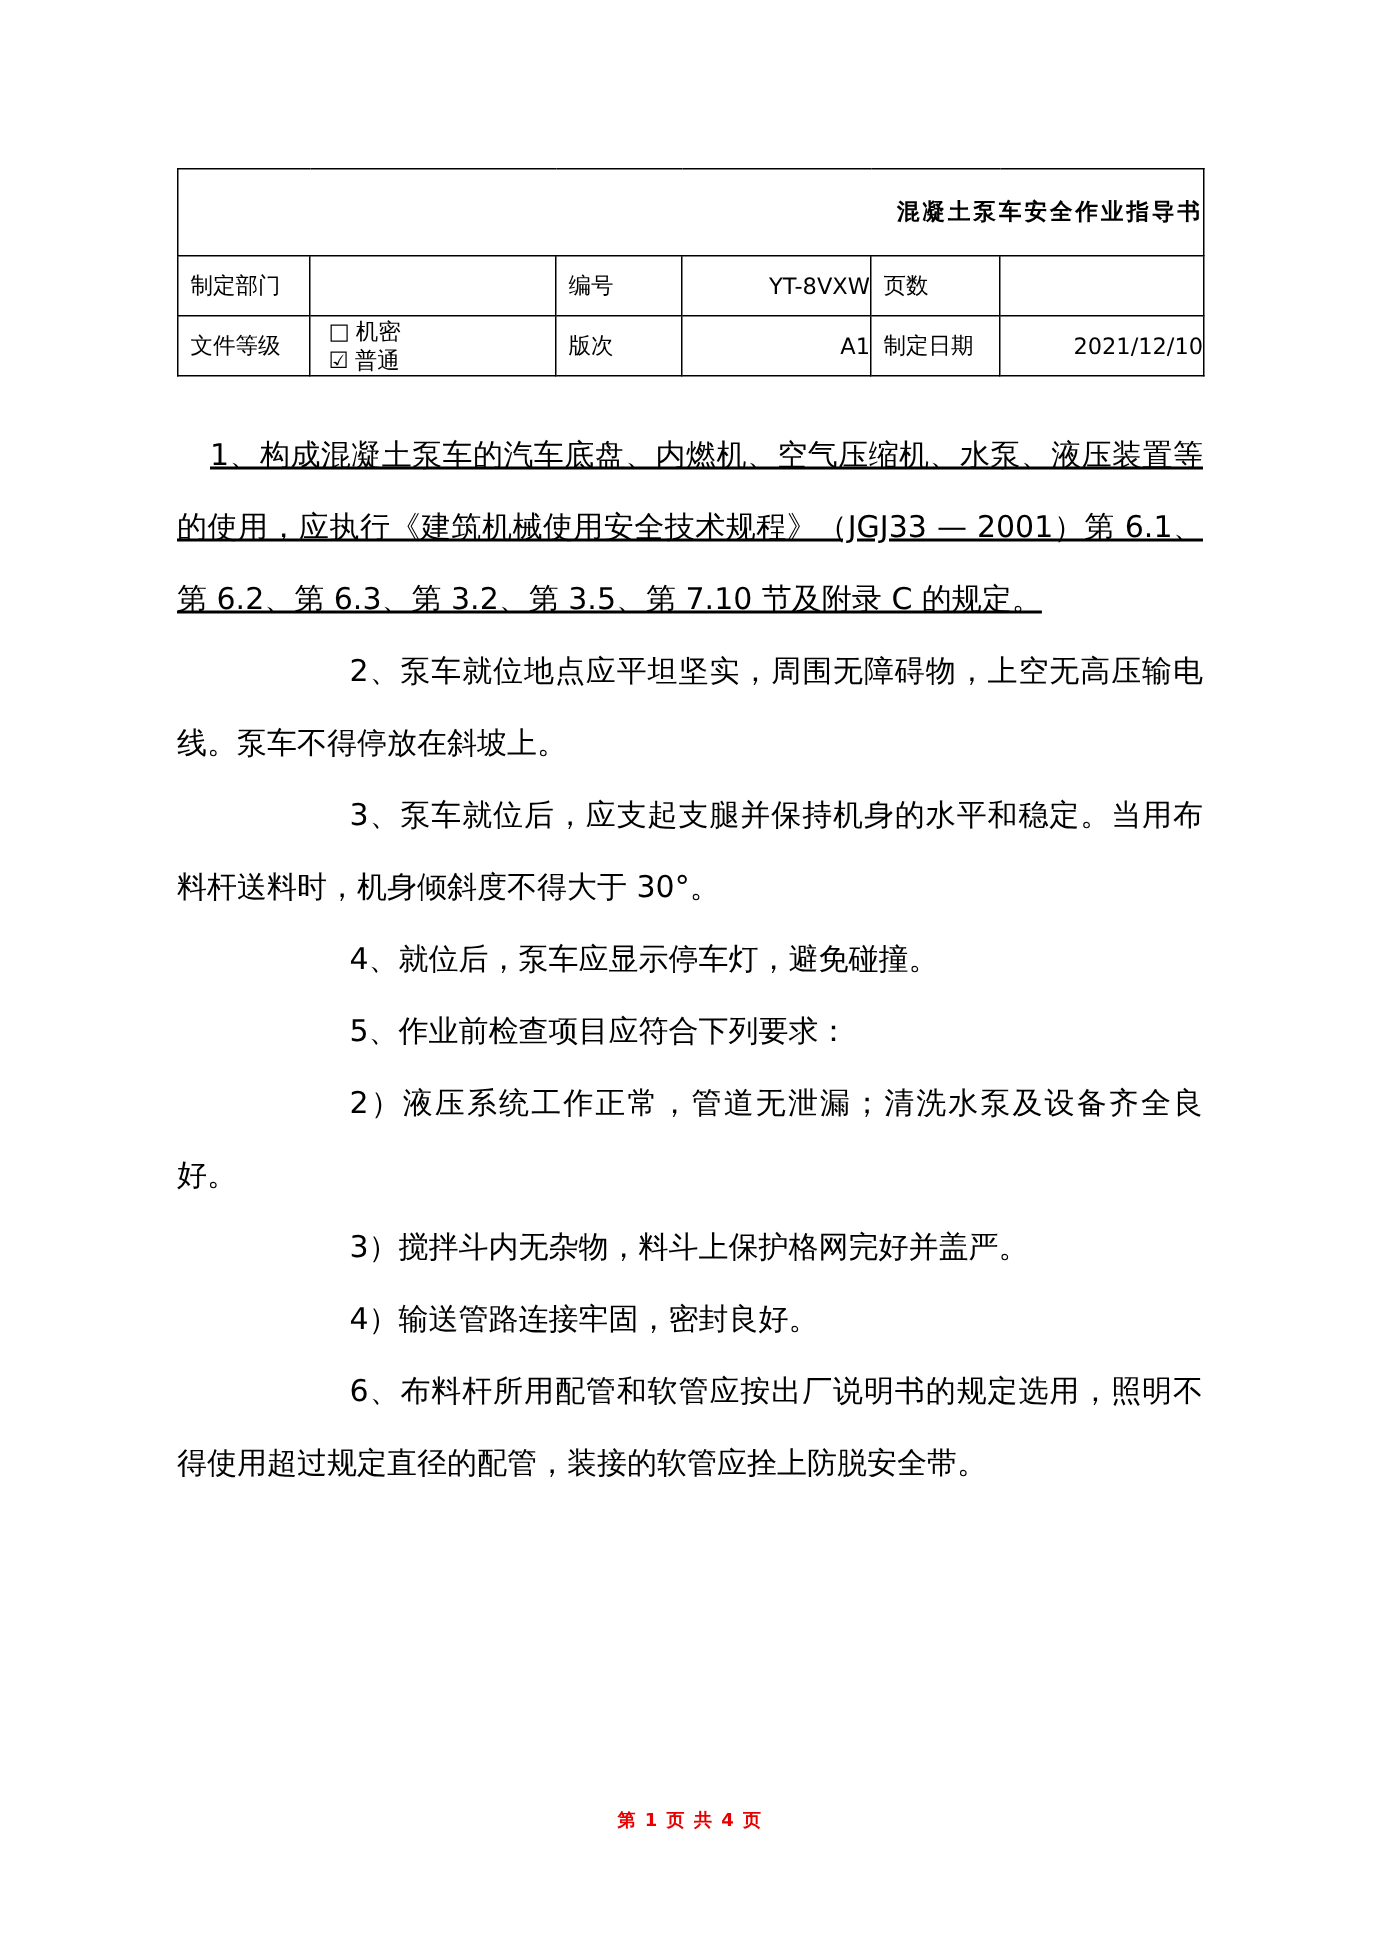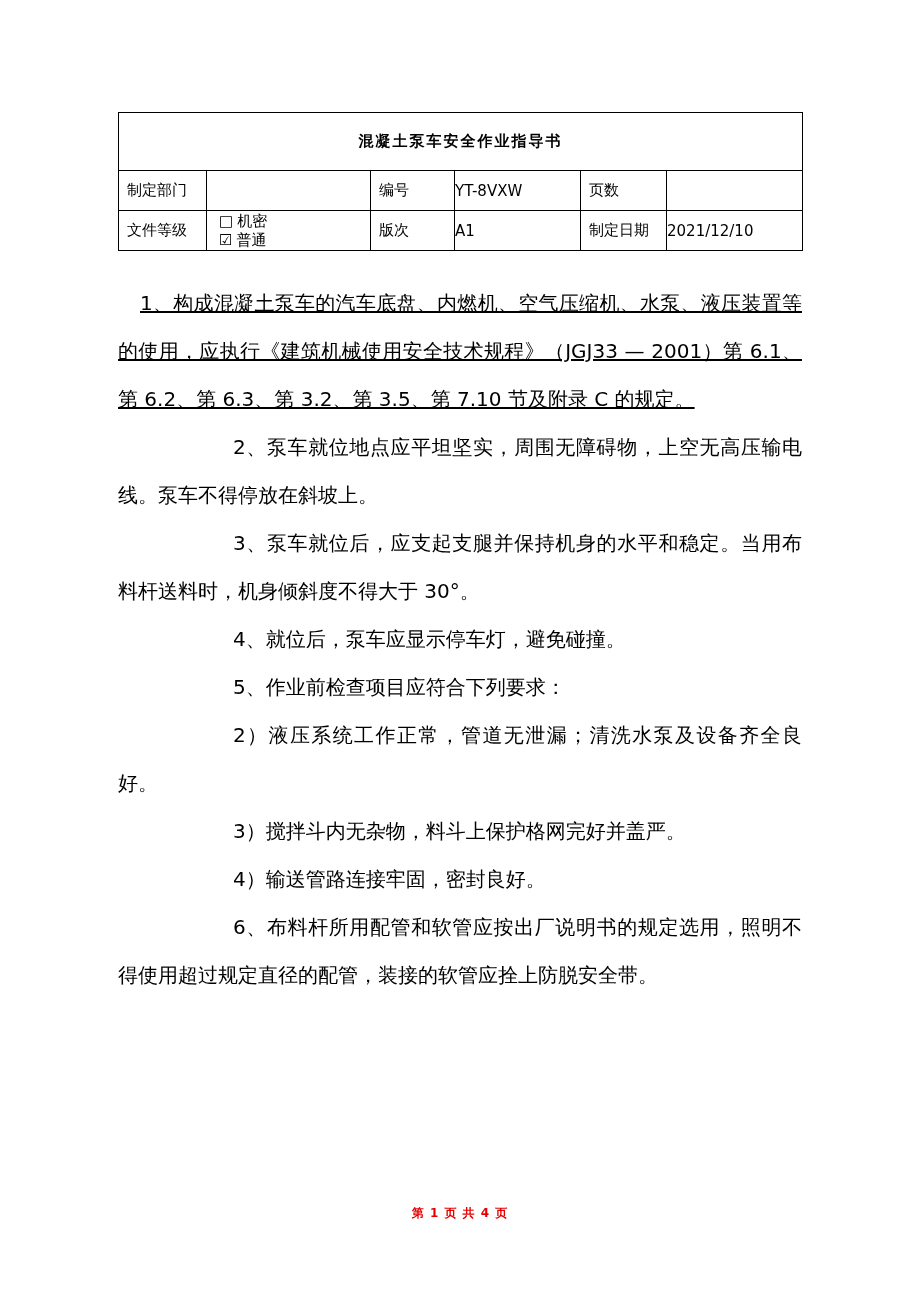--- a/index.html
+++ b/index.html
@@ -23,34 +23,34 @@
     table-layout: fixed;
   }
   table.meta-table td {
     border: 1px solid #000000;
     vertical-align: middle;
     font-size: 15px;
     overflow: hidden;
   }
   .title-cell {
     height: 58px;
-    text-align: center;
+    text-align: right;
     font-size: 24px;
     font-weight: bold;
     letter-spacing: 2px;
   }
   .label-cell {
     height: 40px;
     font-weight: normal;
     padding-left: 8px;
     text-align: left;
   }
   .value-cell {
     height: 40px;
-    text-align: left;
+    text-align: right;
   }
   .level-cell {
     text-align: left;
     padding-left: 12px;
   }
   .level-option {
     display: inline-block;
     margin-right: 26px;
     white-space: nowrap;
   }

